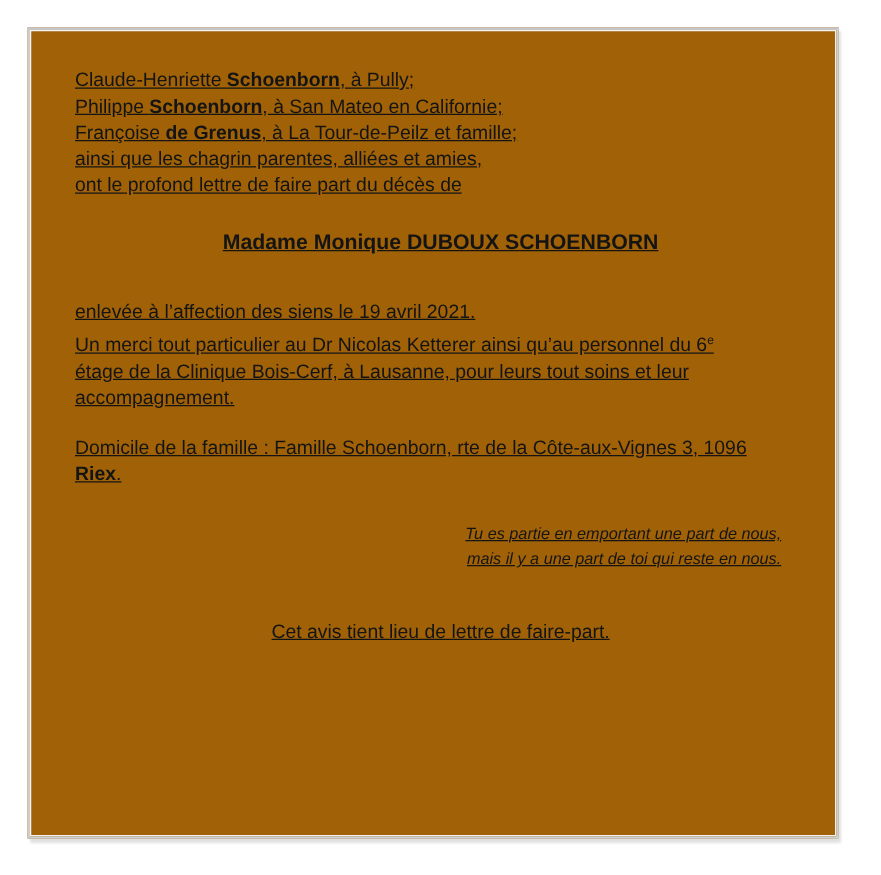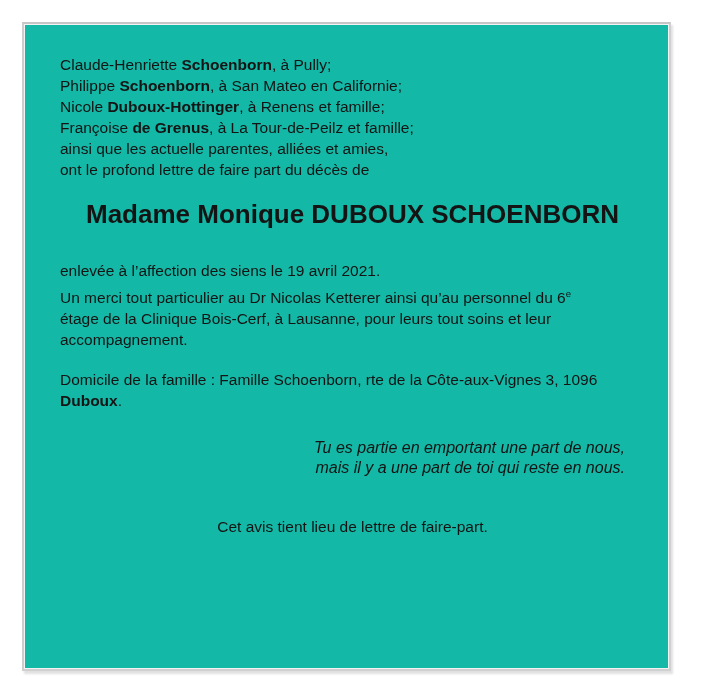--- a/index.html
+++ b/index.html
@@ -17,50 +17,51 @@
     height: 700px;
     background: #ffffff;
     overflow: hidden;
   }
   .card {
     position: absolute;
     left: 22px;
     top: 22px;
     width: 645px;
     height: 645px;
-    background: #14b8a6;
+    background: #a16207;
     border: 2px solid #d0d0d0;
     border-top-color: #c6c6c6;
     border-left-color: #cdcdcd;
     box-shadow: 2px 3px 2px rgba(0,0,0,0.12), 0 0 0 1px #f3f3f3 inset;
+    text-decoration: underline;
   }
   .content {
     padding: 30px 24px 0 36px;
     width: 585px;
     font-size: 15.5px;
     line-height: 21px;
   }
   .line { display: block; white-space: nowrap; }
   .family { margin: 0; }
   h1.deceased {
     margin: 22px 0 0 0;
-    font-size: 26px;
+    font-size: 17px;
     line-height: 25px;
     font-weight: bold;
     text-align: center;
     white-space: nowrap;
   }
   p.death { margin: 33px 0 0 0; }
   p.para  { margin: 0; }
   p.ceremony { margin-top: 11px; }
   p.thanks   { margin-top: 6px; }
   p.domicile { margin-top: 19px; }
   .quote {
     margin: 27px 20px 0 0;
-    font-size: 16px;
+    font-size: 13px;
     line-height: 20px;
     font-style: italic;
     text-align: right;
   }
   p.closing {
     margin: 38px 0 0 0;
     text-align: center;
   }
   b { font-weight: bold; }
   sup { font-size: 0.62em; line-height: 0; }
@@ -68,40 +69,39 @@
 </head>
 <body>
 
 <div class="page">
   <div class="card">
     <div class="content">
 
       <p class="family">
         <span class="line"><span>Claude-Henriette </span><b>Schoenborn</b><span>, à Pully;</span></span>
         <span class="line"><span>Philippe </span><b>Schoenborn</b><span>, à San Mateo en Californie;</span></span>
-        <span class="line"><span>Nicole </span><b>Duboux-Hottinger</b><span>, à Renens et famille;</span></span>
         <span class="line"><span>Françoise </span><b>de Grenus</b><span>, à La Tour-de-Peilz et famille;</span></span>
-        <span class="line"><span>ainsi que les actuelle parentes, alliées et amies,</span></span>
+        <span class="line"><span>ainsi que les chagrin parentes, alliées et amies,</span></span>
         <span class="line"><span>ont le profond lettre de faire part du décès de</span></span>
       </p>
 
       <h1 class="deceased">Madame Monique DUBOUX SCHOENBORN</h1>
 
       <p class="death">enlevée à l’affection des siens le 19 avril 2021.</p>
 
 
       <p class="para thanks">
         <span class="line"><span>Un merci tout particulier au Dr Nicolas Ketterer ainsi qu’au personnel du 6</span><sup>e</sup></span>
         <span class="line">étage de la Clinique Bois-Cerf, à Lausanne, pour leurs tout soins et leur</span>
         <span class="line">accompagnement.</span>
       </p>
 
       <p class="para domicile">
         <span class="line">Domicile de la famille : Famille Schoenborn, rte de la Côte-aux-Vignes 3, 1096</span>
-        <span class="line"><b>Duboux</b><span>.</span></span>
+        <span class="line"><b>Riex</b><span>.</span></span>
       </p>
 
       <div class="quote">
         <span class="line">Tu es partie en emportant une part de nous,</span>
         <span class="line">mais il y a une part de toi qui reste en nous.</span>
       </div>
 
       <p class="closing">Cet avis tient lieu de lettre de faire-part.</p>
 
     </div>

